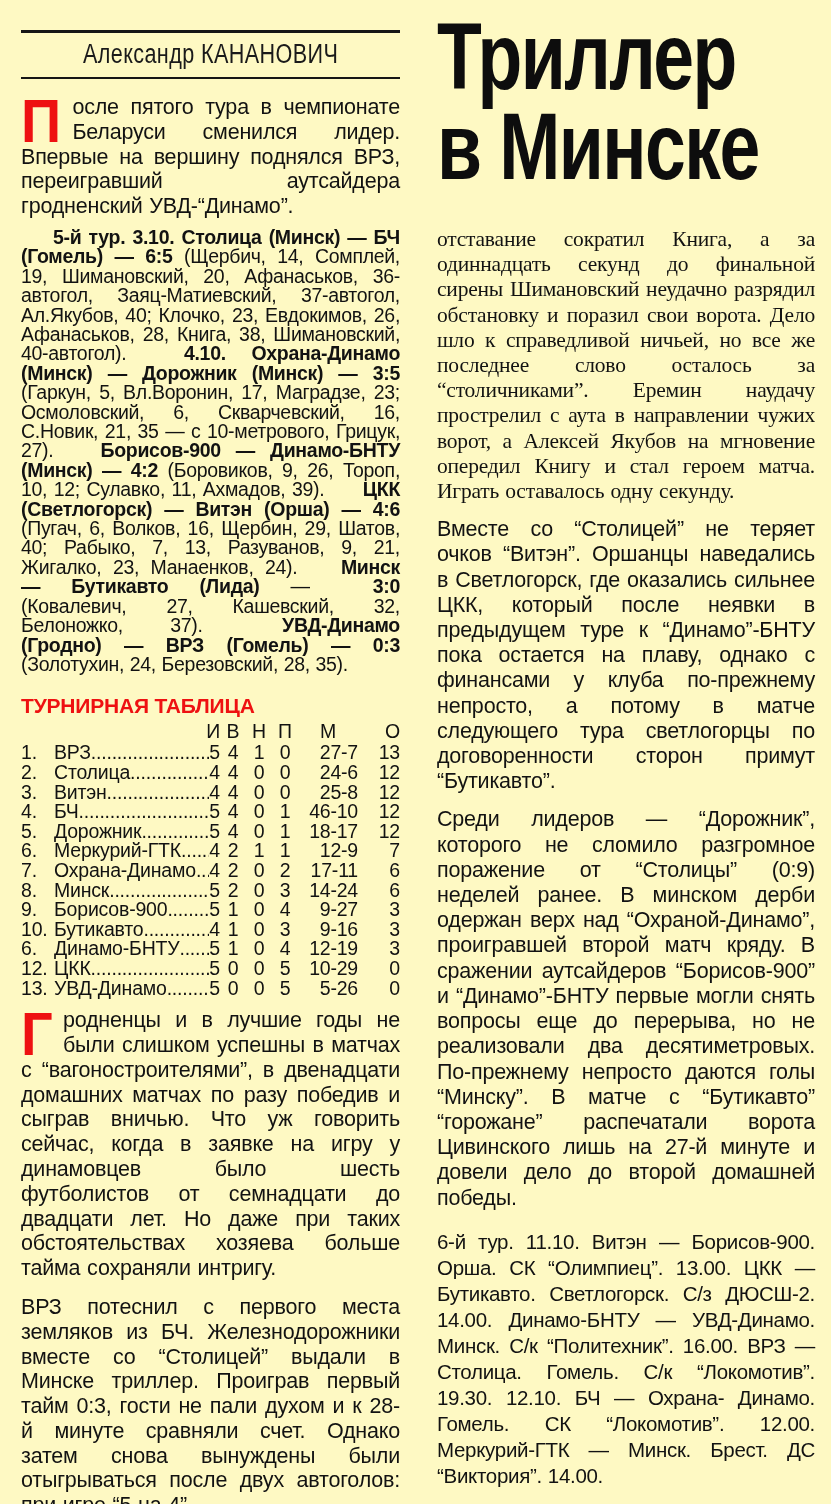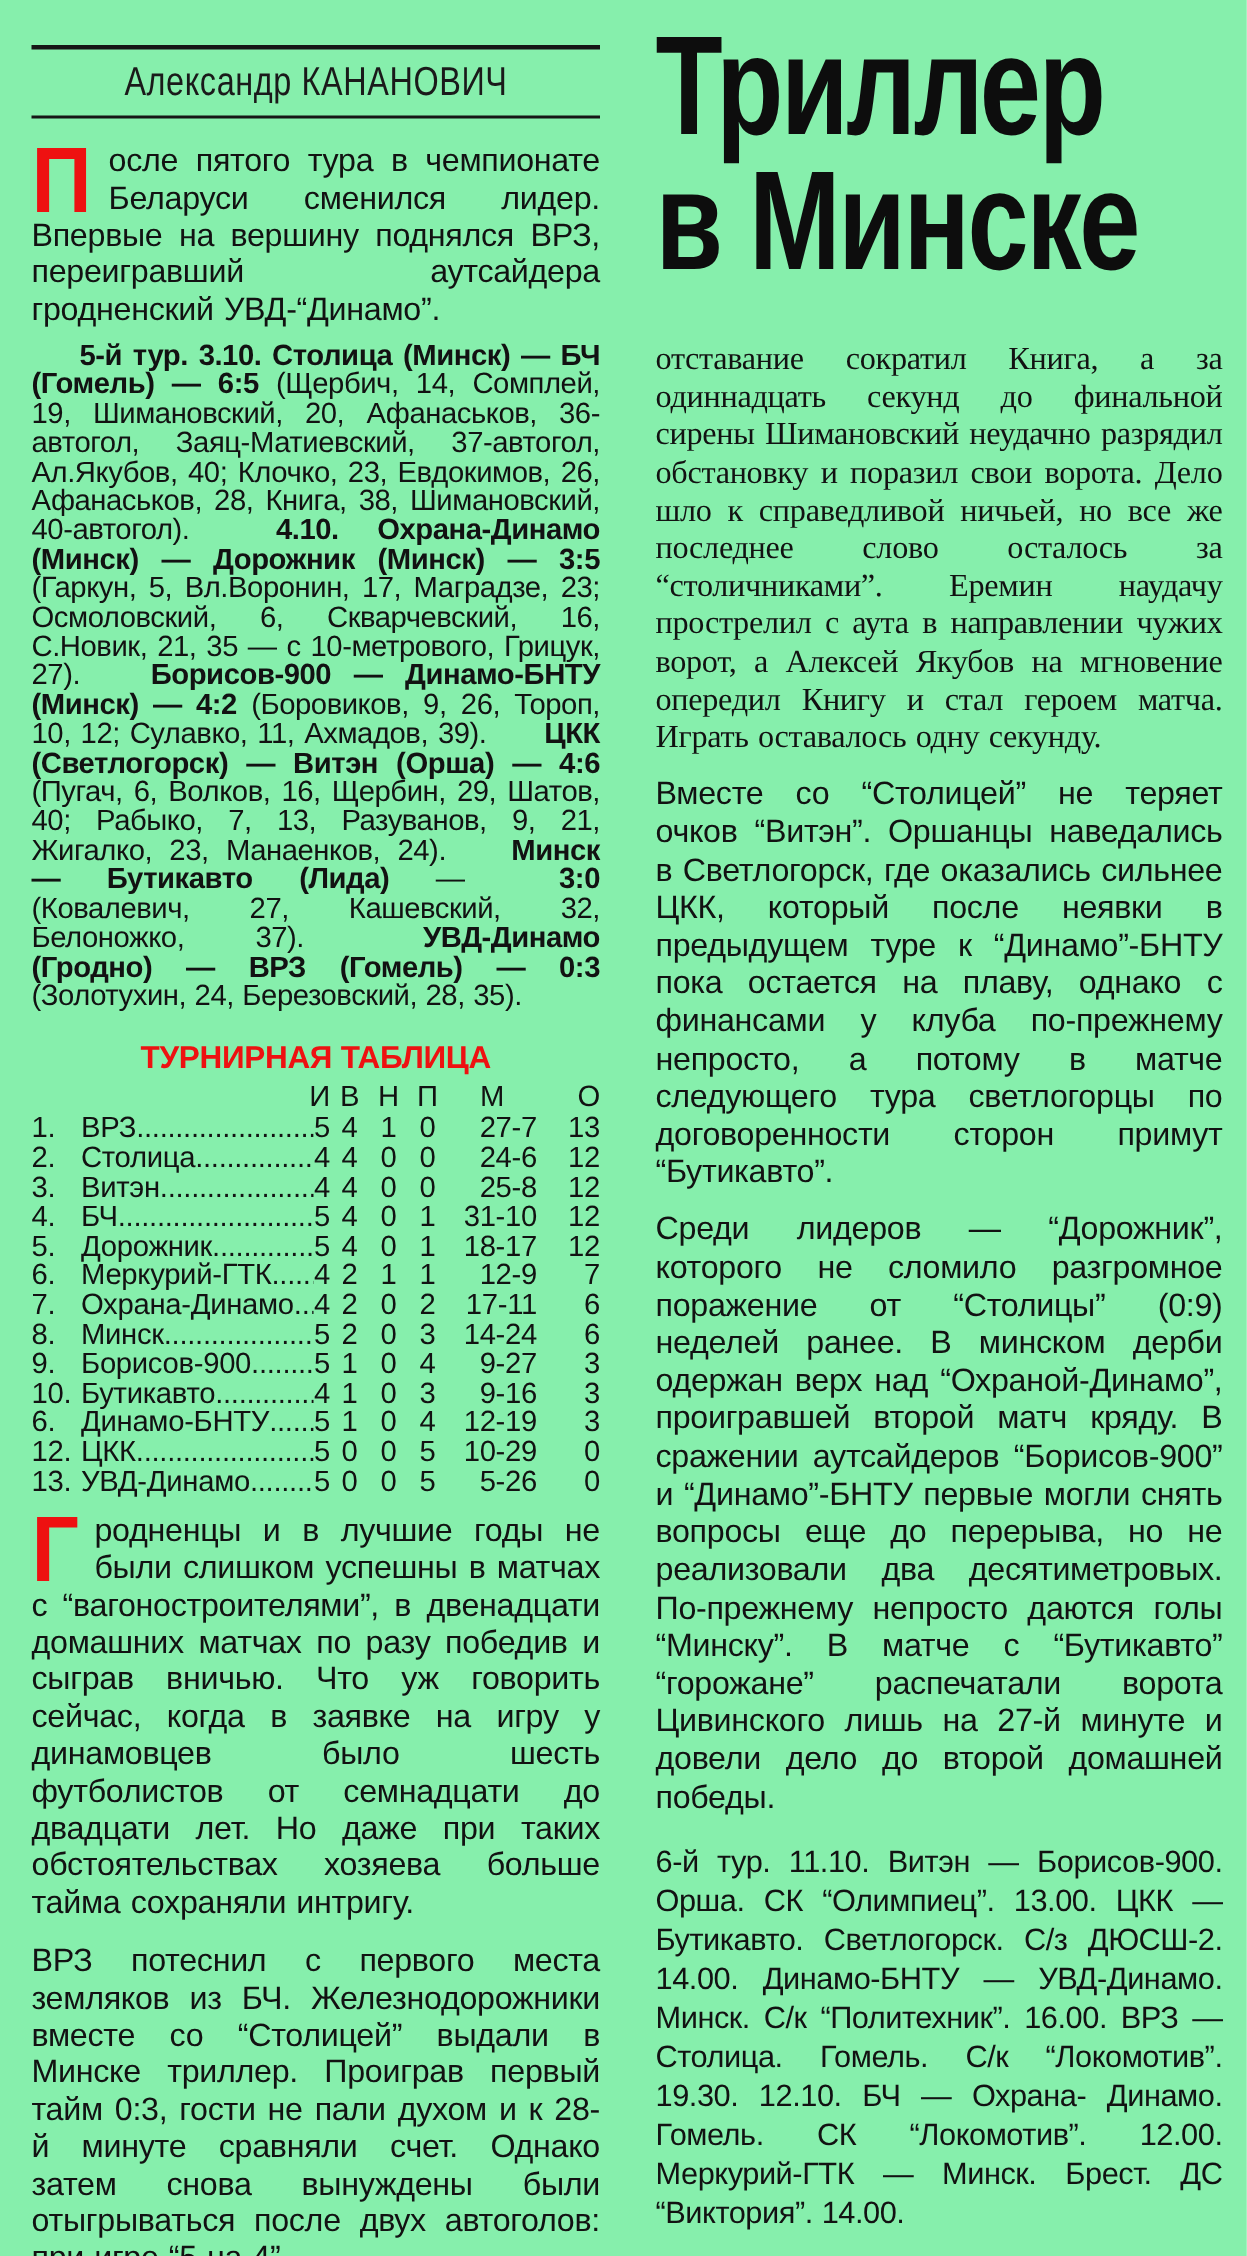--- a/index.html
+++ b/index.html
@@ -1,21 +1,21 @@
 <!DOCTYPE html>
 <html><head>
 <meta charset="utf-8">
 <style>
   html,body{margin:0;padding:0;}
   body{
     width:831px;height:1504px;background:#ffffff;color:#121212;
     font-family:"Liberation Sans",sans-serif;
     -webkit-font-smoothing:antialiased;
   }
-  .page{position:relative;width:831px;height:1504px;overflow:hidden;background:#86efac;}
+  .page{position:relative;width:831px;height:1504px;overflow:hidden;background:#fef9c3;}
   .col-left{position:absolute;left:21px;top:30px;width:379px;}
   .col-right{position:absolute;left:437px;top:12px;width:378px;}
 
   
   .byline{
     border-top:3px solid #161616;border-bottom:2px solid #161616;
     padding:8px 0 9px;text-align:center;
   }
   .byline-inner{
     display:inline-block;font-size:27px;line-height:27px;color:#1a1a1a;
@@ -89,21 +89,21 @@
     <div class="byline">
       <span class="byline-inner">Александр КАНАНОВИЧ</span>
     </div>
 
     <p class="para lead">
       <span class="dropcap accent" style="color: rgb(238, 17, 17);">П</span><span>осле пятого тура в чемпионате Беларуси сменился лидер. Впервые на вершину поднялся ВРЗ, переигравший аутсайдера гродненский УВД-“Динамо”.</span>
     </p>
 
     <p class="results"><b>5-й тур. 3.10. Столица (Минск) — БЧ (Гомель) — 6:5 </b><span>(Щербич, 14, Сомплей, 19, Шимановский, 20, Афанаськов, 36-автогол, Заяц-Матиевский, 37-автогол, Ал.Якубов, 40; Клочко, 23, Евдокимов, 26, Афанаськов, 28, Книга, 38, Шимановский, 40-автогол). </span><b>4.10. Охрана-Динамо (Минск) — Дорожник (Минск) — 3:5 </b><span>(Гаркун, 5, Вл.Воронин, 17, Маградзе, 23; Осмоловский, 6, Скварчевский, 16, С.Новик, 21, 35 — с 10-метрового, Грицук, 27). </span><b>Борисов-900 — Динамо-БНТУ (Минск) — 4:2 </b><span>(Боровиков, 9, 26, Тороп, 10, 12; Сулавко, 11, Ахмадов, 39). </span><b>ЦКК (Светлогорск) — Витэн (Орша) — 4:6 </b><span>(Пугач, 6, Волков, 16, Щербин, 29, Шатов, 40; Рабыко, 7, 13, Разуванов, 9, 21, Жигалко, 23, Манаенков, 24). </span><b>Минск — Бутикавто (Лида)</b><span> — </span><b>3:0</b><span> (Ковалевич, 27, Кашевский, 32, Белоножко, 37). </span><b>УВД-Динамо (Гродно) — ВРЗ (Гомель) — 0:3 </b><span>(Золотухин, 24, Березовский, 28, 35).</span></p>
 
-    <h3 class="table-title accent" style="color: rgb(238, 17, 17); text-align: center;">ТУРНИРНАЯ ТАБЛИЦА</h3>
+    <h3 class="table-title accent" style="color: rgb(238, 17, 17);">ТУРНИРНАЯ ТАБЛИЦА</h3>
 
     <div class="standings">
       <div class="shead">
           <span></span>
           <span class="c-right">И</span>
           <span class="c-center">В</span>
           <span class="c-center">Н</span>
           <span class="c-center">П</span>
           <span class="c-center">М</span>
           <span class="c-right">О</span>
@@ -151,21 +151,21 @@
           <div class="srow">
             <span>4.</span>
             <span class="team-cell">
               <span class="team">БЧ</span>
               <span class="dots"></span>
               <span>5</span>
             </span>
             <span class="c-center">4</span>
             <span class="c-center">0</span>
             <span class="c-center">1</span>
-            <span class="c-right">31-10</span>
+            <span class="c-right">46-10</span>
             <span class="c-right">12</span>
           </div>
           <div class="srow">
             <span>5.</span>
             <span class="team-cell">
               <span class="team">Дорожник</span>
               <span class="dots"></span>
               <span>5</span>
             </span>
             <span class="c-center">4</span>

